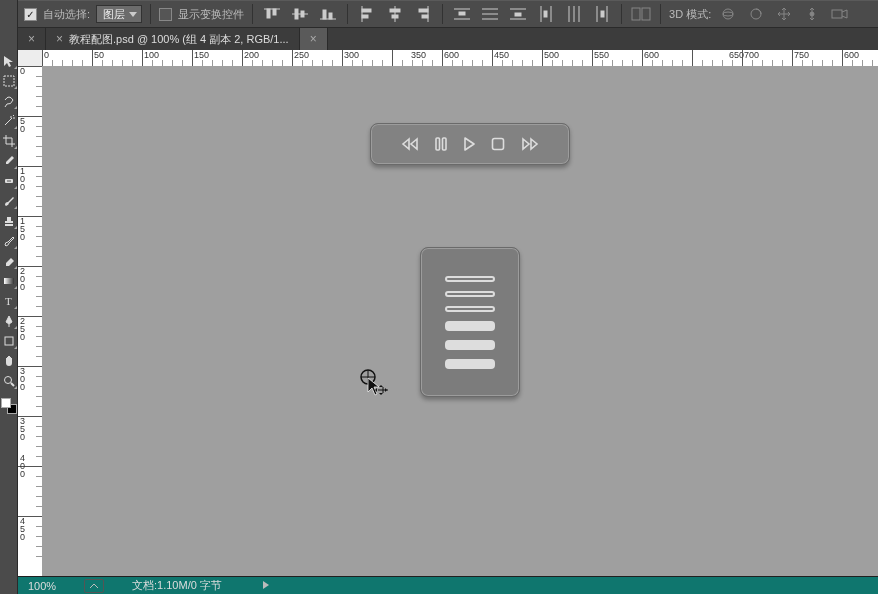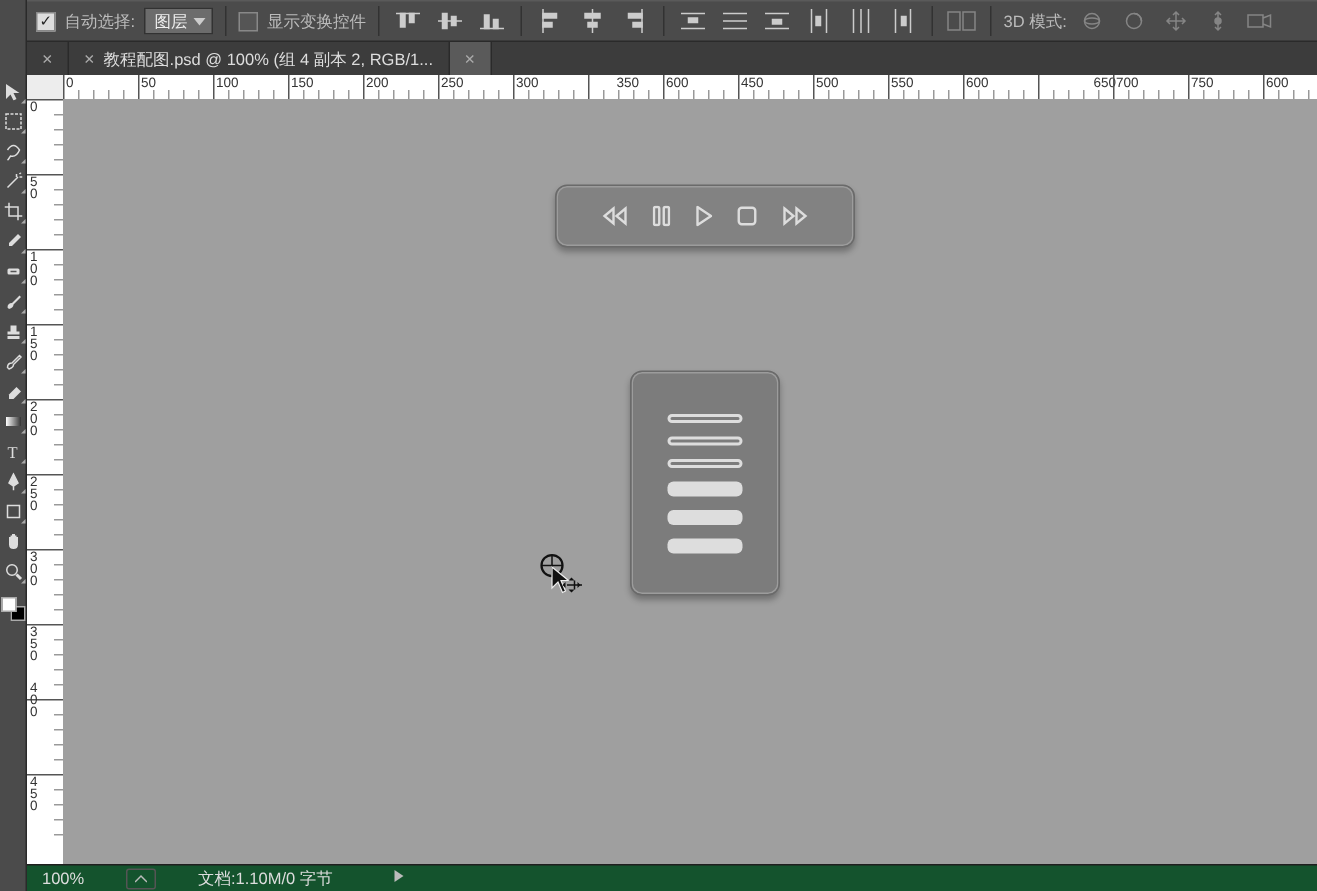--- a/index.html
+++ b/index.html
@@ -131,21 +131,21 @@
       padding: 18px 0;
     }
     .list-card .row { width: 50px; height: 8px; border-radius: 4px; }
     .list-card .row.outline { border: 2px solid #ddd; background: transparent; height: 6px; }
     .list-card .row.fill { background: #ddd; height: 10px; }
     
     .move-cursor { position: absolute; left: 286px; top: 288px; pointer-events: none; }
     
     .status {
       position: absolute; left: 18px; bottom: 0; right: 0; height: 18px;
-      background: #14532d; border-top: 1px solid #1f1f1f;
+      background: #0f766e; border-top: 1px solid #1f1f1f;
       display: flex; align-items: center; font-size: 11px; color: #ddd;
     }
     .status .zoom { width: 58px; padding-left: 10px; }
     .status .arrowbox {
       width: 20px; height: 14px; display: inline-flex; align-items: center; justify-content: center;
       border: 1px solid #555; border-radius: 2px; margin: 0 8px;
     }
     .status .doc { flex-shrink: 0; padding-left: 20px; }
     .status .rarrow { margin-left: 40px; }
   </style>

